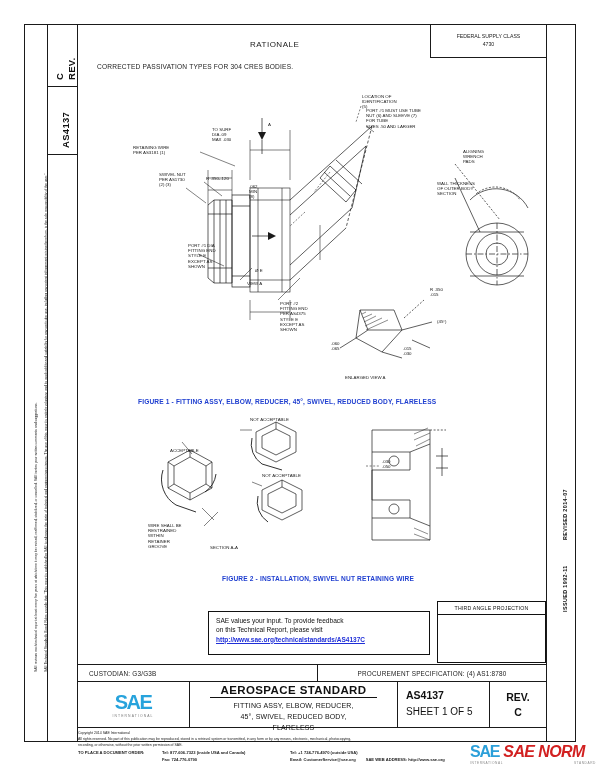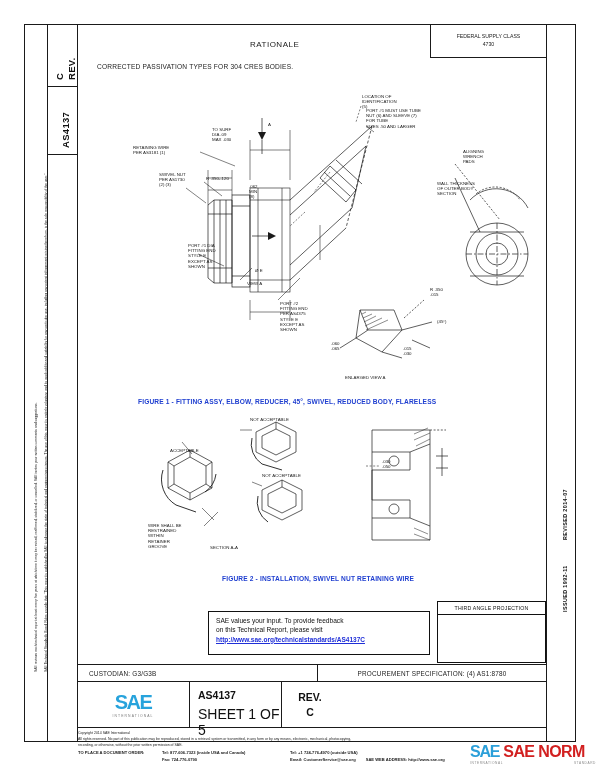--- a/index.html
+++ b/index.html
@@ -165,21 +165,21 @@
     font-size: 7px; color:#111; text-align:center;
     line-height: 1.55; margin-top: 3px; letter-spacing: .15px;
   }
   .tb-num {
     width: 92px;
     border-right: 1.4px solid #1a1a1a;
     padding: 7px 0 0 8px;
     font-size: 9.6px; color:#111;
   }
   .tb-num b { font-size: 10.5px; font-weight:bold; }
-  .tb-num .sheet { display:block; margin-top:5px; font-size: 14px; }
+  .tb-num .sheet { display:block; margin-top:5px; font-size: 10px; }
   .tb-rev {
     width: 56px;
     display:flex; flex-direction:column;
     align-items:center; justify-content:center;
     font-size: 10.5px; font-weight:bold; color:#111;
     line-height: 1.35;
   }
 
   
   .footer {
@@ -210,21 +210,21 @@
     left: 470px; top: 744px;
     width: 126px;
   }
   .wm-row { display:flex; align-items:baseline; }
   .wm-sae {
     font-size: 16px; font-weight:bold; color:#2b9fd9;
     letter-spacing:-1.2px; line-height:1;
   }
   .wm-norm {
     font-size: 16px; font-weight:bold; color:#d22020;
-    letter-spacing:-0.6px; line-height:1; margin-left: 4px;
+    letter-spacing:-0.6px; line-height:1; margin-left: 4px; font-style: italic;
   }
   .wm-sub {
     display:flex; justify-content:space-between;
     font-size: 3.2px; color:#8a8a8a; letter-spacing:.6px;
     margin-top:1px;
   }
 
   
   #dwg { position:absolute; left:0; top:0; }
   .ann { font-family:"Liberation Sans", sans-serif; font-size:4.4px; fill:#1a1a1a; }
@@ -486,20 +486,28 @@
   <div class="cust-row">
     <div class="cust-cell">CUSTODIAN: G3/G3B</div>
     <div class="cust-cell">PROCUREMENT SPECIFICATION: (4) AS1:8780</div>
   </div>
 
   <div class="title-block">
     <div class="tb-logo">
       <div class="sae-logo-txt">SAE</div>
       <div class="sae-logo-sub">INTERNATIONAL</div>
     </div>
+    <div class="tb-title">
+      <div class="tb-title-main">AEROSPACE STANDARD</div>
+      <div class="tb-title-sub">
+        <div>FITTING ASSY, ELBOW, REDUCER,</div>
+        <div>45°, SWIVEL, REDUCED BODY,</div>
+        <div>FLARELESS</div>
+      </div>
+    </div>
     <div class="tb-num">
       <b>AS4137</b>
       <span class="sheet">SHEET 1 OF 5</span>
     </div>
     <div class="tb-rev">
       <span>REV.</span>
       <span>C</span>
     </div>
   </div>
 

